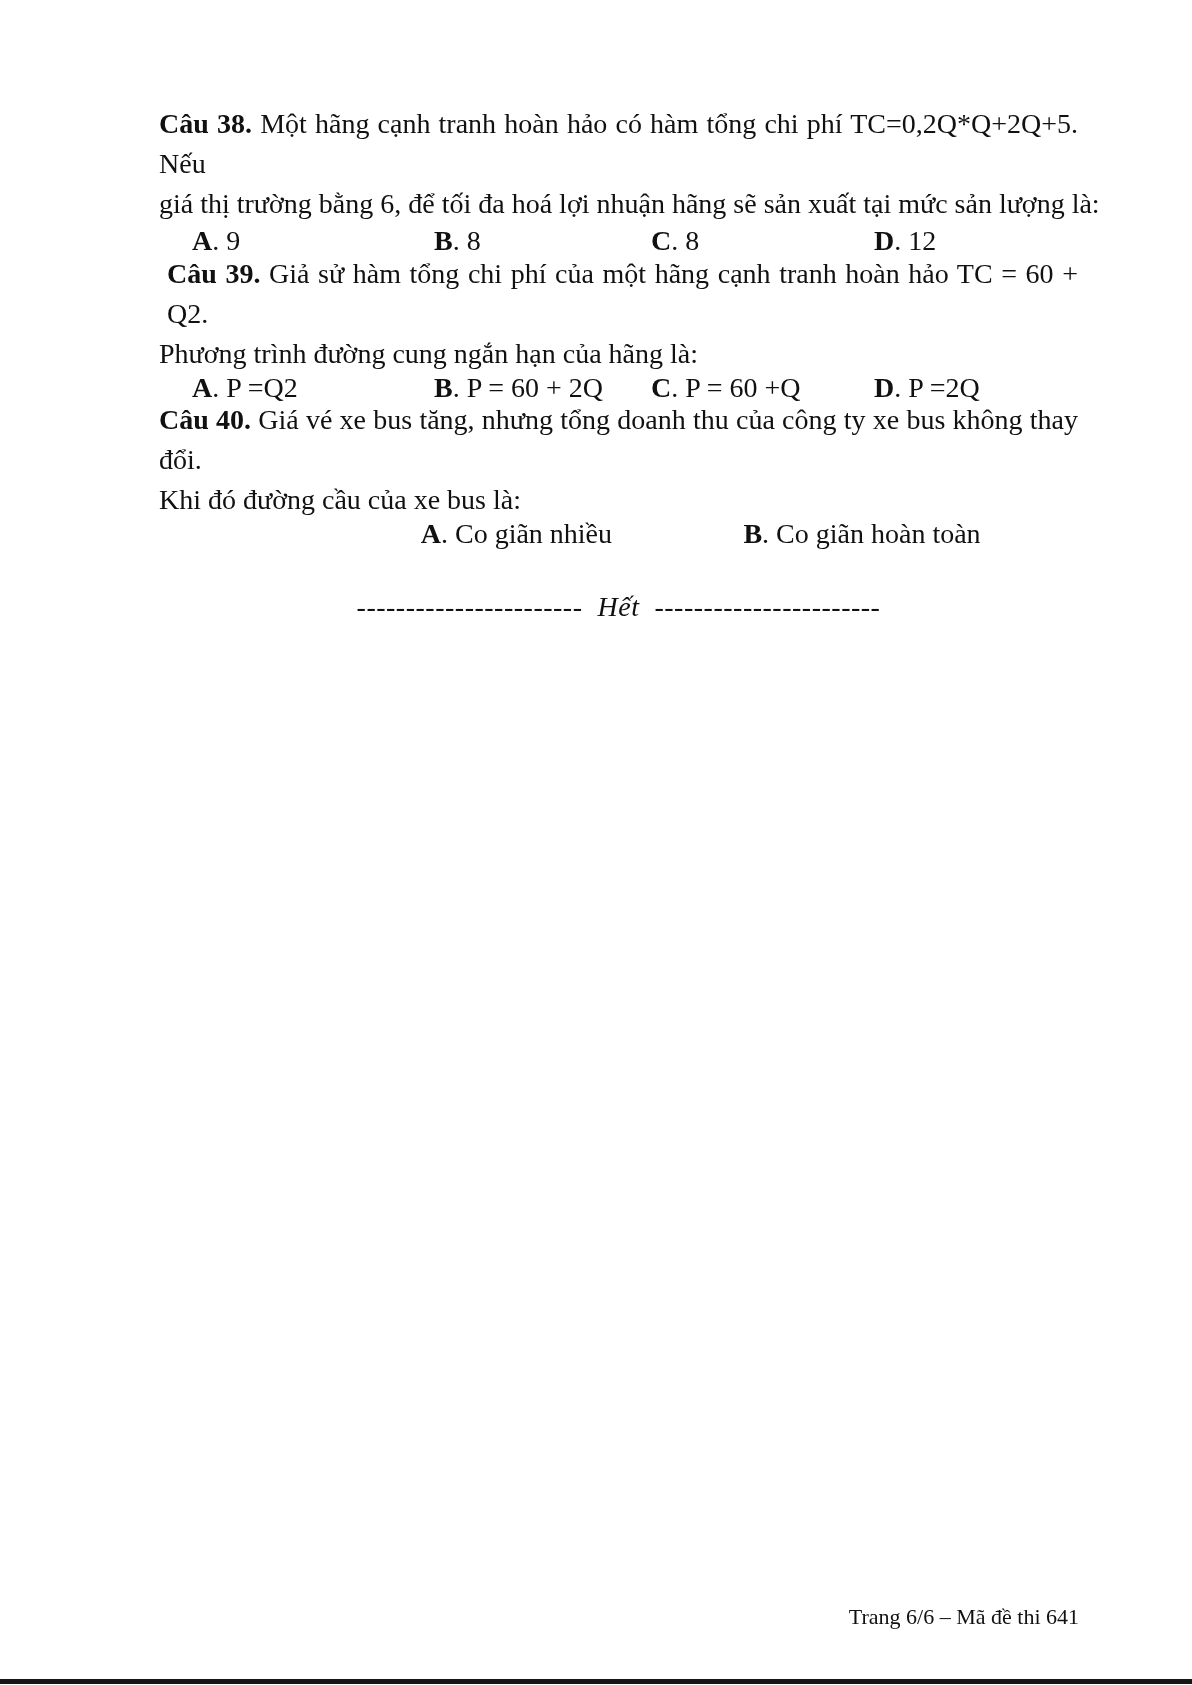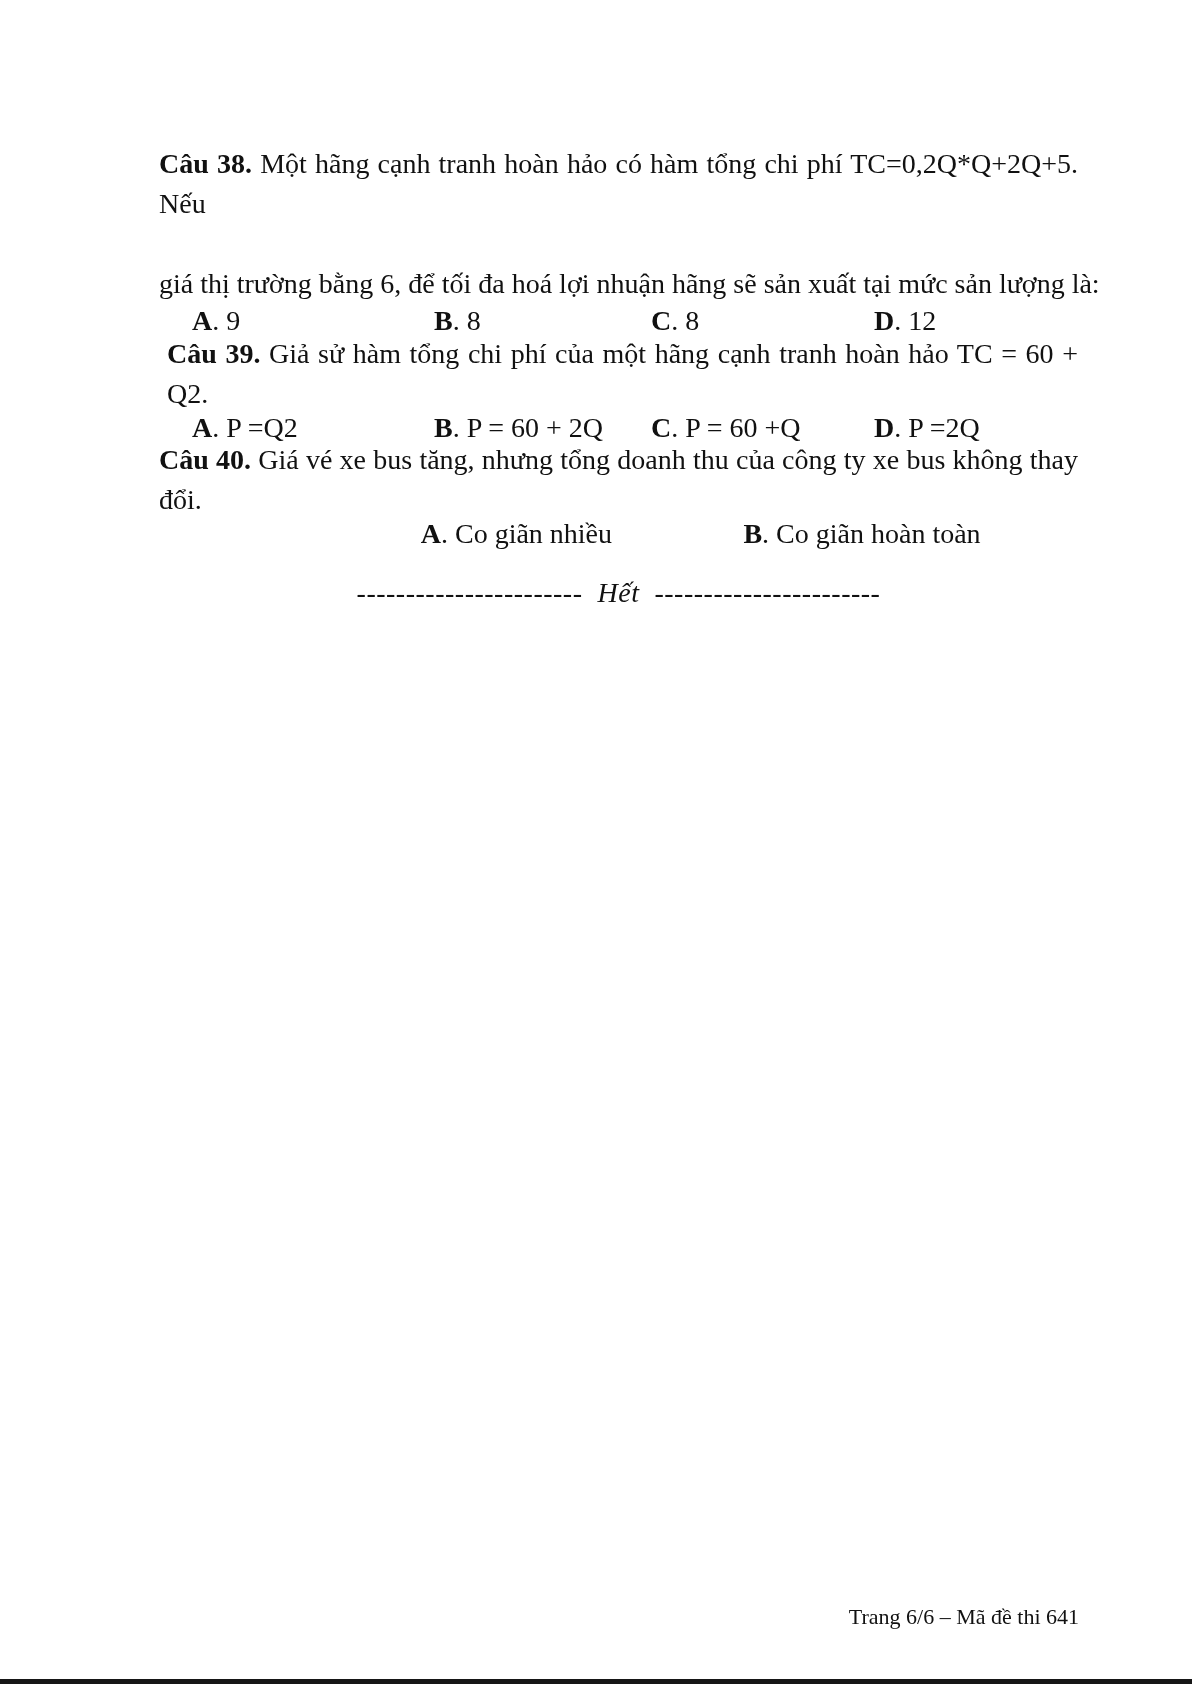--- a/index.html
+++ b/index.html
@@ -16,42 +16,42 @@
     color: #111111;
   }
   .content {
     position: absolute;
     left: 159px;
     top: 104px;
     width: 919px;
     font-size: 28px;
     line-height: 40px;
   }
-  .qline { white-space: nowrap; margin-top: 40px; }
+  .qline { white-space: nowrap; }
   .qline--just {
     white-space: normal;
     text-align: justify;
     text-align-last: justify;
   }
   .qnum { font-weight: bold; }
   .opt-letter { font-weight: bold; }
   .opt { display: inline-block; white-space: nowrap; vertical-align: top; }
   .opt-row { white-space: nowrap; }
   .opt-row--4 { padding-left: 33px; margin-top: -3px; }
   .w-a { width: 242px; }
   .w-b { width: 217px; }
   .w-c { width: 223px; }
   .opt-row--2 { padding-left: 33px; text-align: center; }
   .w-col1 { width: 454px; }
   .mt-n6 { margin-top: -6px; }
   .mt-n7 { margin-top: -7px; margin-left: 8px; }
   .mt-n8 { margin-top: -8px; }
   .mt-n3 { margin-top: -3px; }
   .end-line {
-    margin-top: 19px;
+    margin-top: 33px;
     text-align: center;
     white-space: nowrap;
     letter-spacing: 0.5px;
   }
   .end-label { font-style: italic; }
   .footer {
     position: absolute;
     top: 1600px;
     right: 113px;
     font-size: 22px;
@@ -81,30 +81,32 @@
     <div class="opt-row opt-row--4">
       <span class="opt w-a"><span class="opt-letter">A</span><span>. 9</span></span><span class="opt w-b"><span class="opt-letter">B</span><span>. 8</span></span><span class="opt w-c"><span class="opt-letter">C</span><span>. 8</span></span><span class="opt"><span class="opt-letter">D</span><span>. 12</span></span>
     </div>
   </section>
 
   <section>
     <div class="qline qline--just mt-n7">
       <span class="qnum">Câu 39.</span>
       <span>Giả sử hàm tổng chi phí của một hãng cạnh tranh hoàn hảo TC = 60 + Q2.</span>
     </div>
+    <div class="qline">Phương trình đường cung ngắn hạn của hãng là:</div>
     <div class="opt-row opt-row--4 mt-n6">
       <span class="opt w-a"><span class="opt-letter">A</span><span>. P =Q2</span></span><span class="opt w-b"><span class="opt-letter">B</span><span>. P = 60 + 2Q</span></span><span class="opt w-c"><span class="opt-letter">C</span><span>. P = 60 +Q</span></span><span class="opt"><span class="opt-letter">D</span><span>. P =2Q</span></span>
     </div>
   </section>
 
   <section>
     <div class="qline qline--just mt-n8">
       <span class="qnum">Câu 40.</span>
       <span>Giá vé xe bus tăng, nhưng tổng doanh thu của công ty xe bus không thay đổi.</span>
     </div>
+    <div class="qline">Khi đó đường cầu của xe bus là:</div>
     <div class="opt-row opt-row--2 mt-n6">
       <span class="opt w-col1"><span class="opt-letter">A</span><span>. Co giãn nhiều</span></span><span class="opt"><span class="opt-letter">B</span><span>. Co giãn hoàn toàn</span></span>
     </div>
   </section>
 
   <div class="end-line">
     <span>-----------------------</span>
     <span class="end-label">&nbsp;<span>Hết</span>&nbsp;</span>
     <span>-----------------------</span>
   </div>

